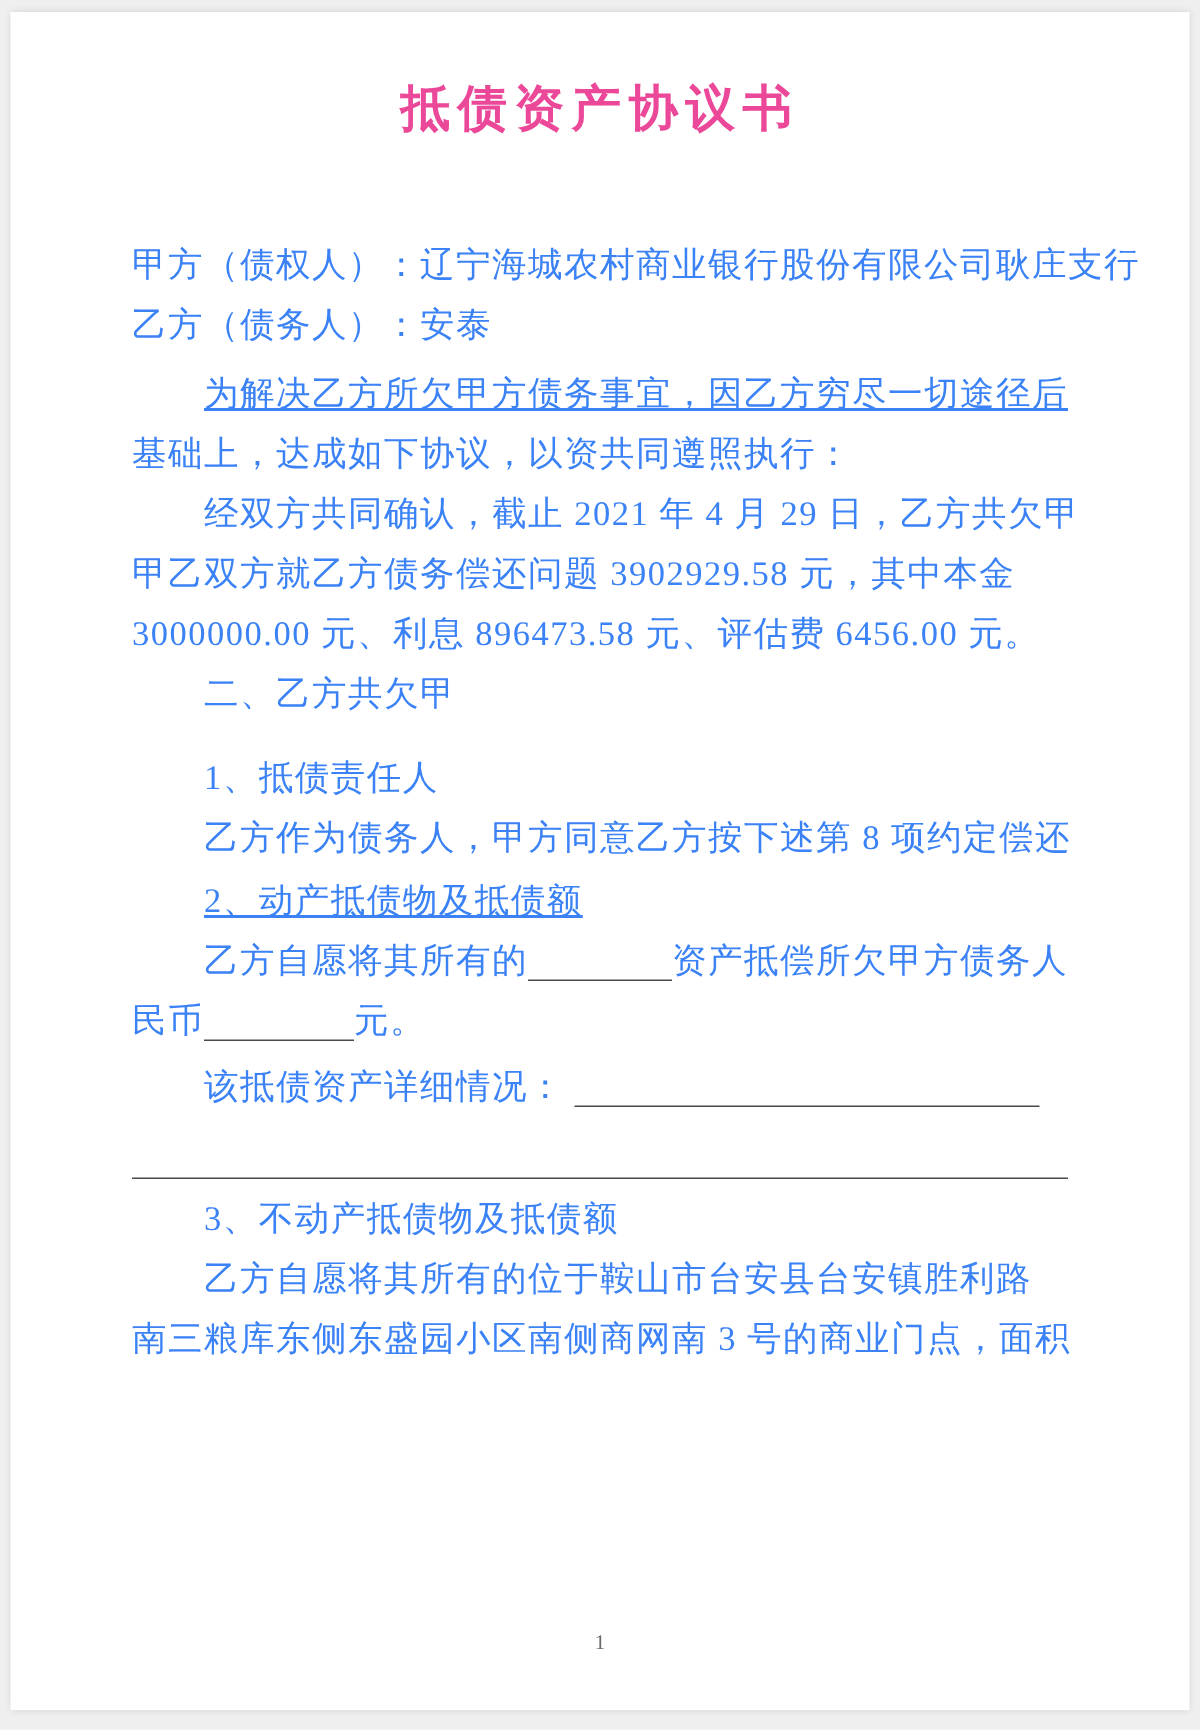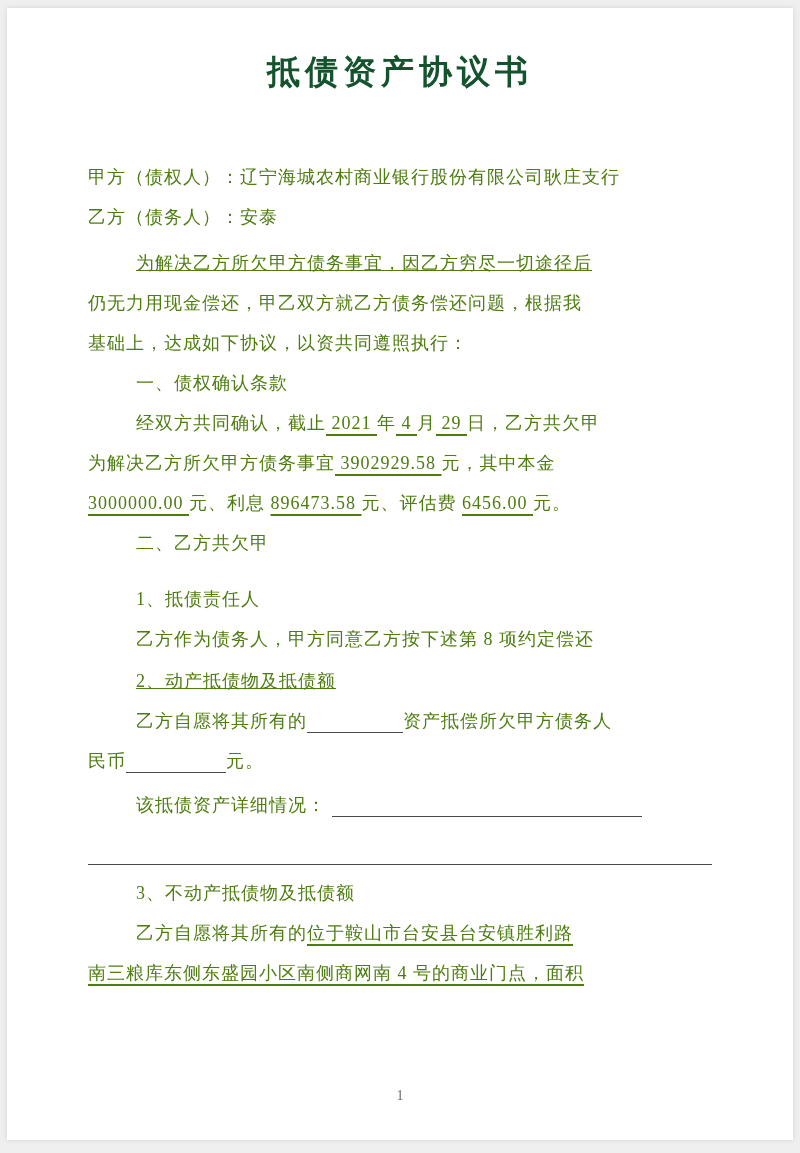--- a/index.html
+++ b/index.html
@@ -22,34 +22,33 @@
   }
   .content {
     padding: 42px 81px 0 81px;
   }
   .title {
     margin: 0 0 62px 0;
     text-align: center;
     font-size: 33px;
     font-weight: bold;
     letter-spacing: 5px;
-    color: #14532d;
+    color: #ec4899;
   }
   .line {
-    font-size: 18px;
+    font-size: 23px;
     line-height: 40px;
     height: 40px;
     letter-spacing: 1px;
-    color: #4d7c0f;
+    color: #3b82f6;
     white-space: nowrap;
   }
   .line.indent { padding-left: 48px; }
   .seg { white-space: pre; }
   .seg.u {
-    text-decoration: underline;
     text-underline-offset: 5px;
     text-decoration-thickness: 1.5px;
   }
   .blank {
     display: inline-block;
     height: 24px;
     border-bottom: 1.5px solid #4a4a4a;
     margin-bottom: -6px;
   }
   .pagenum {
@@ -65,33 +64,31 @@
 </head>
 <body style="background: rgb(239, 239, 239);">
 
 <div class="page" style="background: rgb(255, 255, 255);">
   <div class="content">
     <h1 class="title">抵债资产协议书</h1>
     <div>
         <div class="line"><span class="seg">甲方（债权人）：辽宁海城农村商业银行股份有限公司耿庄支行</span></div>
         <div class="line"><span class="seg">乙方（债务人）：安泰</span></div>
         <div class="line indent" style="margin-top: 6px; text-decoration: underline;"><span class="seg">为解决乙方所欠甲方债务事宜，因乙方穷尽一切途径后</span></div>
-        <div class="line"><span class="seg">仍无力用现金偿还，甲乙双方就乙方债务偿还问题，根据我</span></div>
         <div class="line"><span class="seg">基础上，达成如下协议，以资共同遵照执行：</span></div>
-        <div class="line indent"><span class="seg">一、债权确认条款</span></div>
         <div class="line indent"><span class="seg">经双方共同确认，截止</span><span class="seg u"> 2021 </span><span class="seg">年</span><span class="seg u"> 4 </span><span class="seg">月</span><span class="seg u"> 29 </span><span class="seg">日，乙方共欠甲</span></div>
-        <div class="line"><span class="seg">为解决乙方所欠甲方债务事宜</span><span class="seg u"> 3902929.58 </span><span class="seg">元，其中本金</span></div>
+        <div class="line"><span class="seg">甲乙双方就乙方债务偿还问题</span><span class="seg u"> 3902929.58 </span><span class="seg">元，其中本金</span></div>
         <div class="line"><span class="seg u">3000000.00 </span><span class="seg">元、利息 </span><span class="seg u">896473.58 </span><span class="seg">元、评估费 </span><span class="seg u">6456.00 </span><span class="seg">元。</span></div>
         <div class="line indent"><span class="seg">二、乙方共欠甲</span></div>
         <div class="line indent" style="margin-top: 16px;"><span class="seg">1、抵债责任人</span></div>
         <div class="line indent"><span class="seg">乙方作为债务人，甲方同意乙方按下述第 8 项约定偿还</span></div>
         <div class="line indent" style="margin-top: 2px; text-decoration: underline;"><span class="seg">2、动产抵债物及抵债额</span></div>
         <div class="line indent"><span class="seg">乙方自愿将其所有的</span><span class="blank" style="width: 96px;"></span><span class="seg">资产抵偿所欠甲方债务人</span></div>
         <div class="line"><span class="seg">民币</span><span class="blank" style="width: 100px;"></span><span class="seg">元。</span></div>
         <div class="line indent" style="margin-top: 4px;"><span class="seg">该抵债资产详细情况：</span><span class="seg"> </span><span class="blank" style="width: 310px;"></span></div>
         <div class="line" style="margin-top: 8px;"><span class="blank" style="width: 624px;"></span></div>
         <div class="line indent"><span class="seg">3、不动产抵债物及抵债额</span></div>
         <div class="line indent"><span class="seg">乙方自愿将其所有的</span><span class="seg u">位于鞍山市台安县台安镇胜利路</span></div>
-        <div class="line"><span class="seg u">南三粮库东侧东盛园小区南侧商网南 4 号的商业门点，面积</span></div>
+        <div class="line"><span class="seg u">南三粮库东侧东盛园小区南侧商网南 3 号的商业门点，面积</span></div>
       </div>
   </div>
   <div class="pagenum">1</div>
 </div>
 
 </body></html>

